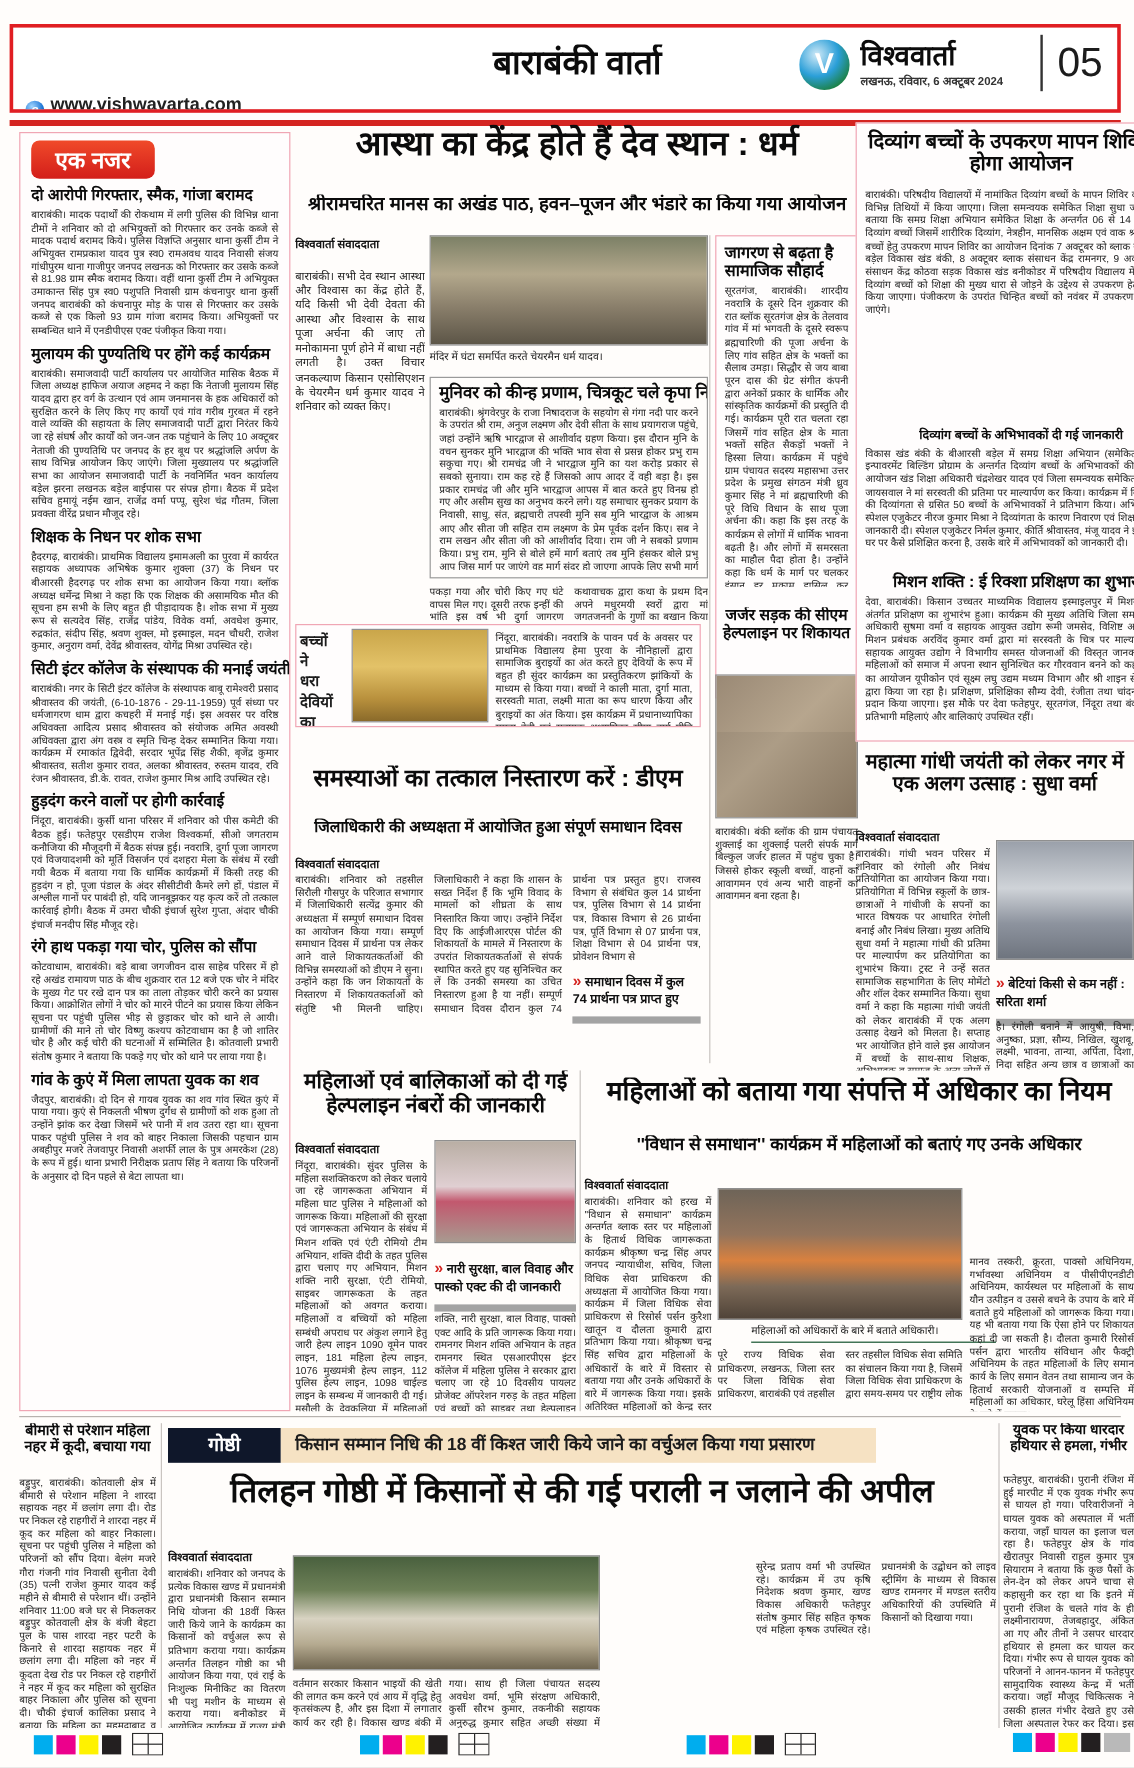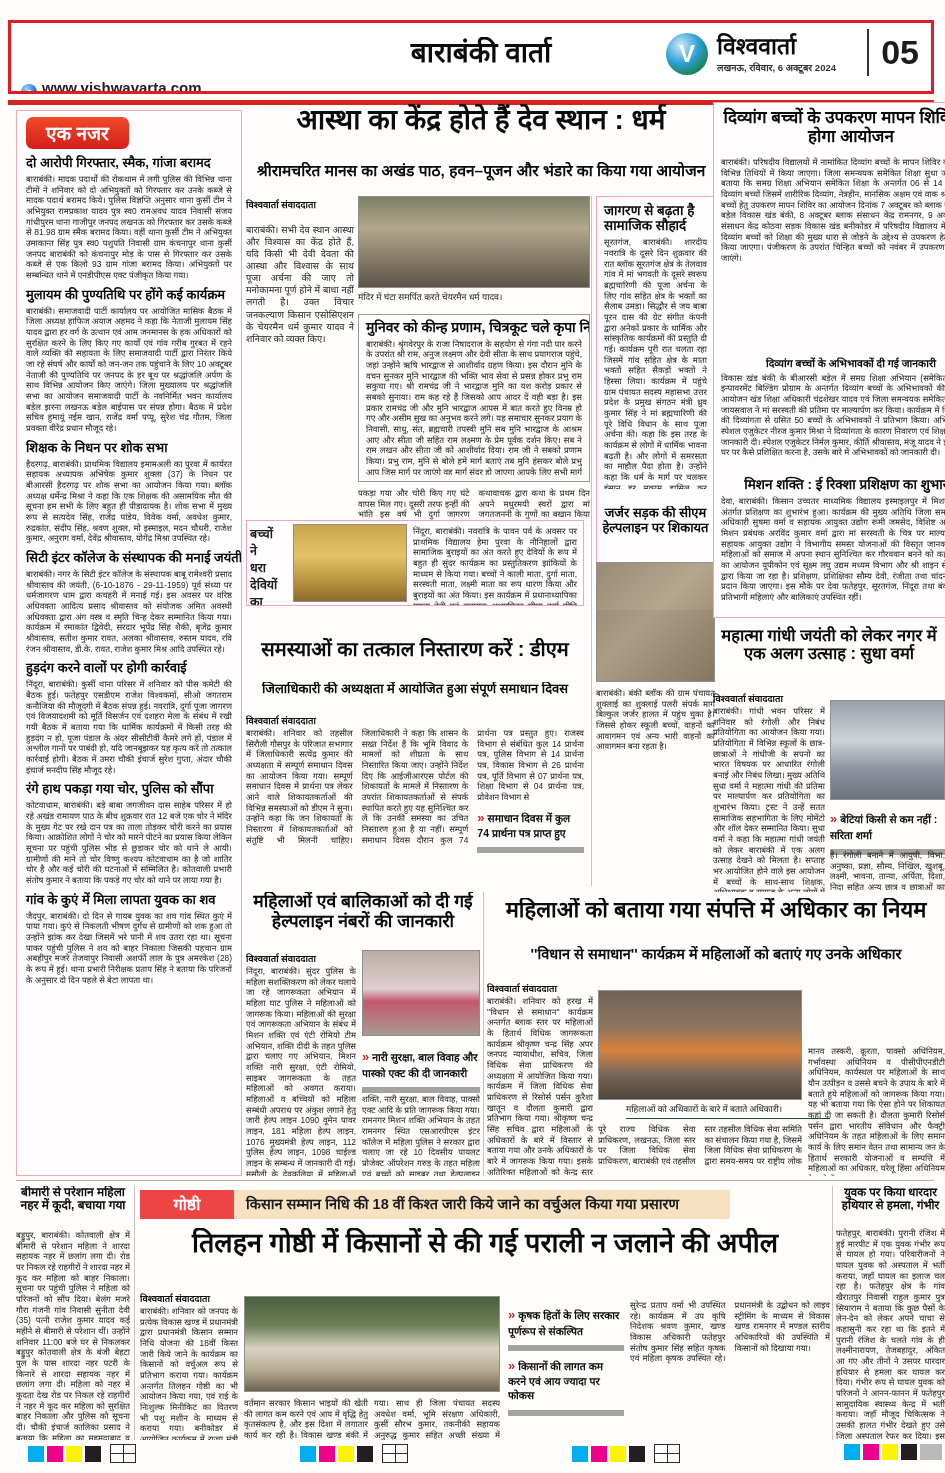--- a/index.html
+++ b/index.html
@@ -27,21 +27,21 @@
   .hline{background:#b7b2ae;height:1px;}
   
   #header-box{border:3px solid #e01e22;background:#fff;}
   #site-icon{display:inline-block;width:16px;height:16px;border-radius:50%;
      background:radial-gradient(circle at 35% 30%,#9fd4ff,#1b74d4 60%,#0b4ea0);
      color:#fff;font-weight:bold;font-size:11px;text-align:center;line-height:16px;
      vertical-align:-3px;margin-right:5px;font-style:italic;}
   #logo-circ{width:42px;height:42px;border-radius:50%;
      background:radial-gradient(circle at 35% 30%,#cfe9f7,#2b9fd8 45%,#1b7f3c 80%,#0c5e2a);
      color:#fff;font-weight:bold;font-size:24px;text-align:center;line-height:42px;}
-  #page-num{font-size:34px;font-weight:bold;border-left:2px solid #333;padding:4px 6px 4px 12px;}
+  #page-num{font-size:34px;font-weight:normal;border-left:2px solid #333;padding:4px 6px 4px 12px;}
   
   #en-label{display:inline-block;background:linear-gradient(180deg,#f04a2a,#d31e1a);
      color:#fff;font-weight:bold;font-size:19px;padding:3px 20px;border-radius:7px;}
   
   .ph-crowd{background:linear-gradient(180deg,#7c8066,#b3a88c 35%,#8a7f6b 65%,#5c5547),
      radial-gradient(circle at 25% 70%,#355e9e 0 6px,transparent 7px),
      radial-gradient(circle at 60% 72%,#9c3c3c 0 7px,transparent 8px);}
   .ph-kids{background:linear-gradient(180deg,#caa64a,#e3c268 40%,#b9913d 75%,#8a6a2a),
      radial-gradient(circle at 30% 40%,#f1dd9a 0 9px,transparent 10px),
      radial-gradient(circle at 70% 45%,#f1dd9a 0 9px,transparent 10px);}
@@ -189,32 +189,28 @@
 
   <div class="abs vline" style="left:591px;top:196px;height:690px;"></div>
   <div class="abs vline" style="left:483px;top:892px;height:284px;"></div>
   <div class="abs hline" style="left:16px;top:1180px;width:918px;"></div>
   <div class="abs vline" style="left:134px;top:1186px;height:254px;"></div>
   <div class="abs vline" style="left:832px;top:1186px;height:254px;"></div>
 
   <div class="abs hd ctr" style="left:16px;top:1186px;width:114px;height:40px;font-size:12px;">बीमारी से परेशान महिला नहर में कूदी, बचाया गया</div>
   <div class="abs bt-s" style="left:16px;top:1230px;width:114px;height:210px;">बड्डुपुर, बाराबंकी। कोतवाली क्षेत्र में बीमारी से परेशान महिला ने शारदा सहायक नहर में छलांग लगा दी। रोड पर निकल रहे राहगीरों ने शारदा नहर में कूद कर महिला को बाहर निकाला। सूचना पर पहुंची पुलिस ने महिला को परिजनों को सौंप दिया। बेलंग मजरे गौरा गंजनी गांव निवासी सुनीता देवी (35) पत्नी राजेश कुमार यादव कई महीने से बीमारी से परेशान थीं। उन्होंने शनिवार 11:00 बजे घर से निकलकर बड्डुपुर कोतवाली क्षेत्र के बंजी बेहटा पुल के पास शारदा नहर पटरी के किनारे से शारदा सहायक नहर में छलांग लगा दी। महिला को नहर में कूदता देख रोड पर निकल रहे राहगीरों ने नहर में कूद कर महिला को सुरक्षित बाहर निकाला और पुलिस को सूचना दी। चौकी इंचार्ज कालिका प्रसाद ने बताया कि महिला का महमूदाबाद व लखनऊ से इलाज चल रहा है।</div>
 
-  <div class="abs ctr" style="left:140px;top:1190px;width:94px;height:29px;background:#ef4444;color:#fff;font-weight:bold;font-size:16px;line-height:29px;">गोष्ठी</div>
+  <div class="abs ctr" style="left:140px;top:1190px;width:94px;height:29px;background:#0f172a;color:#fff;font-weight:bold;font-size:16px;line-height:29px;">गोष्ठी</div>
   <div class="abs nowrap" style="left:234px;top:1190px;width:496px;height:29px;background:#f6e2c3;font-weight:bold;font-size:14.5px;line-height:29px;padding-left:12px;">किसान सम्मान निधि की 18 वीं किश्त जारी किये जाने का वर्चुअल किया गया प्रसारण</div>
   <div class="abs hd ctr nowrap" style="left:140px;top:1228px;width:690px;height:48px;font-size:27px;">तिलहन गोष्ठी में किसानों से की गई पराली न जलाने की अपील</div>
   <div class="abs" style="left:140px;top:1288px;width:120px;height:14px;"><span class="byline">विश्ववार्ता संवाददाता</span></div>
   <div class="abs bt-s" style="left:140px;top:1306px;width:98px;height:134px;">बाराबंकी। शनिवार को जनपद के प्रत्येक विकास खण्ड में प्रधानमंत्री द्वारा प्रधानमंत्री किसान सम्मान निधि योजना की 18वीं किस्त जारी किये जाने के कार्यक्रम का किसानों को वर्चुअल रूप से प्रतिभाग कराया गया। कार्यक्रम अन्तर्गत तिलहन गोष्ठी का भी आयोजन किया गया, एवं राई के निःशुल्क मिनीकिट का वितरण भी पशु मशीन के माध्यम से कराया गया। बनीकोडर में आयोजित कार्यक्रम में राज्य मंत्री सतीश चन्द्र शर्मा द्वारा मुख्य अतिथि के रूप में प्रतिभाग किया गया। साथ ही जिला कृषि अधिकारी, राजित राम एवं स्थानीय कृषक भी उपस्थित रहे। राज्य मंत्री ने किसानों को बताया कि</div>
   <div class="abs photo ph-van" style="left:244px;top:1296px;width:256px;height:96px;"></div>
   <div class="abs bt-s" style="left:244px;top:1398px;width:124px;height:42px;">वर्तमान सरकार किसान भाइयों की खेती की लागत कम करने एवं आय में वृद्धि हेतु कृतसंकल्प है, और इस दिशा में लगातार कार्य कर रही है। विकास खण्ड बंकी में आयोजित कार्यक्रम में जिला पंचायत अध्यक्ष चखानी रावत द्वारा मुख्य अतिथि के रूप में प्रतिभाग किया</div>
   <div class="abs bt-s" style="left:374px;top:1398px;width:126px;height:42px;">गया। साथ ही जिला पंचायत सदस्य अवधेश वर्मा, भूमि संरक्षण अधिकारी, कुर्सी सौरभ कुमार, तकनीकी सहायक अनुरुद्ध कुमार सहित अच्छी संख्या में स्थानीय कृषकों द्वारा प्रतिभाग किया गया। फतेहपुर में आयोजित कार्यक्रम में मुख्य अतिथि के रूप में विधायक</div>
-  <div class="abs" style="left:508px;top:1300px;width:116px;height:140px;">
-    <div class="pquote"><span class="pq-mark">»</span><span>कृषक हितों के लिए सरकार पूर्णरूप से संकल्पित</span></div>
-    <div class="pquote"><span class="pq-mark">»</span><span>किसानों की लागत कम करने एवं आय ज्यादा पर फोकस</span></div>
-  </div>
   <div class="abs bt-s c2" style="left:630px;top:1300px;width:200px;height:140px;">सुरेन्द्र प्रताप वर्मा भी उपस्थित रहे। कार्यक्रम में उप कृषि निदेशक श्रवण कुमार, खण्ड विकास अधिकारी फतेहपुर संतोष कुमार सिंह सहित कृषक एवं महिला कृषक उपस्थित रहे। प्रधानमंत्री के उद्बोधन को लाइव स्ट्रीमिंग के माध्यम से विकास खण्ड रामनगर में मण्डल स्तरीय अधिकारियों की उपस्थिति में किसानों को दिखाया गया।</div>
 
   <div class="abs hd ctr" style="left:836px;top:1186px;width:109px;height:38px;font-size:11.5px;">युवक पर किया धारदार हथियार से हमला, गंभीर</div>
   <div class="abs bt-s" style="left:836px;top:1228px;width:109px;height:212px;">फतेहपुर, बाराबंकी। पुरानी रंजिश में हुई मारपीट में एक युवक गंभीर रूप से घायल हो गया। परिवारीजनों ने घायल युवक को अस्पताल में भर्ती कराया, जहाँ घायल का इलाज चल रहा है। फतेहपुर क्षेत्र के गांव खैरातपुर निवासी राहुल कुमार पुत्र सियाराम ने बताया कि कुछ पैसों के लेन-देन को लेकर अपने चाचा से कहासुनी कर रहा था कि इतने में पुरानी रंजिश के चलते गांव के ही लक्ष्मीनारायण, तेजबहादुर, अंकित आ गए और तीनों ने उसपर धारदार हथियार से हमला कर घायल कर दिया। गंभीर रूप से घायल युवक को परिजनों ने आनन-फानन में फतेहपुर सामुदायिक स्वास्थ्य केन्द्र में भर्ती कराया। जहाँ मौजूद चिकित्सक ने उसकी हालत गंभीर देखते हुए उसे जिला अस्पताल रेफर कर दिया। इस संबंध में इंस्पेक्टर डी.के सिंह ने बताया कि मामला संदिग्ध लग रहा है जांच की जा रही है।</div>
 
   <div class="abs regrow" style="left:28px;top:1444px;">
     <span class="sq" style="background:#00adee;"></span>
       <span class="sq" style="background:#ec008c;"></span>
       <span class="sq" style="background:#fff200;"></span>
       <span class="sq" style="background:#231f20;"></span>

